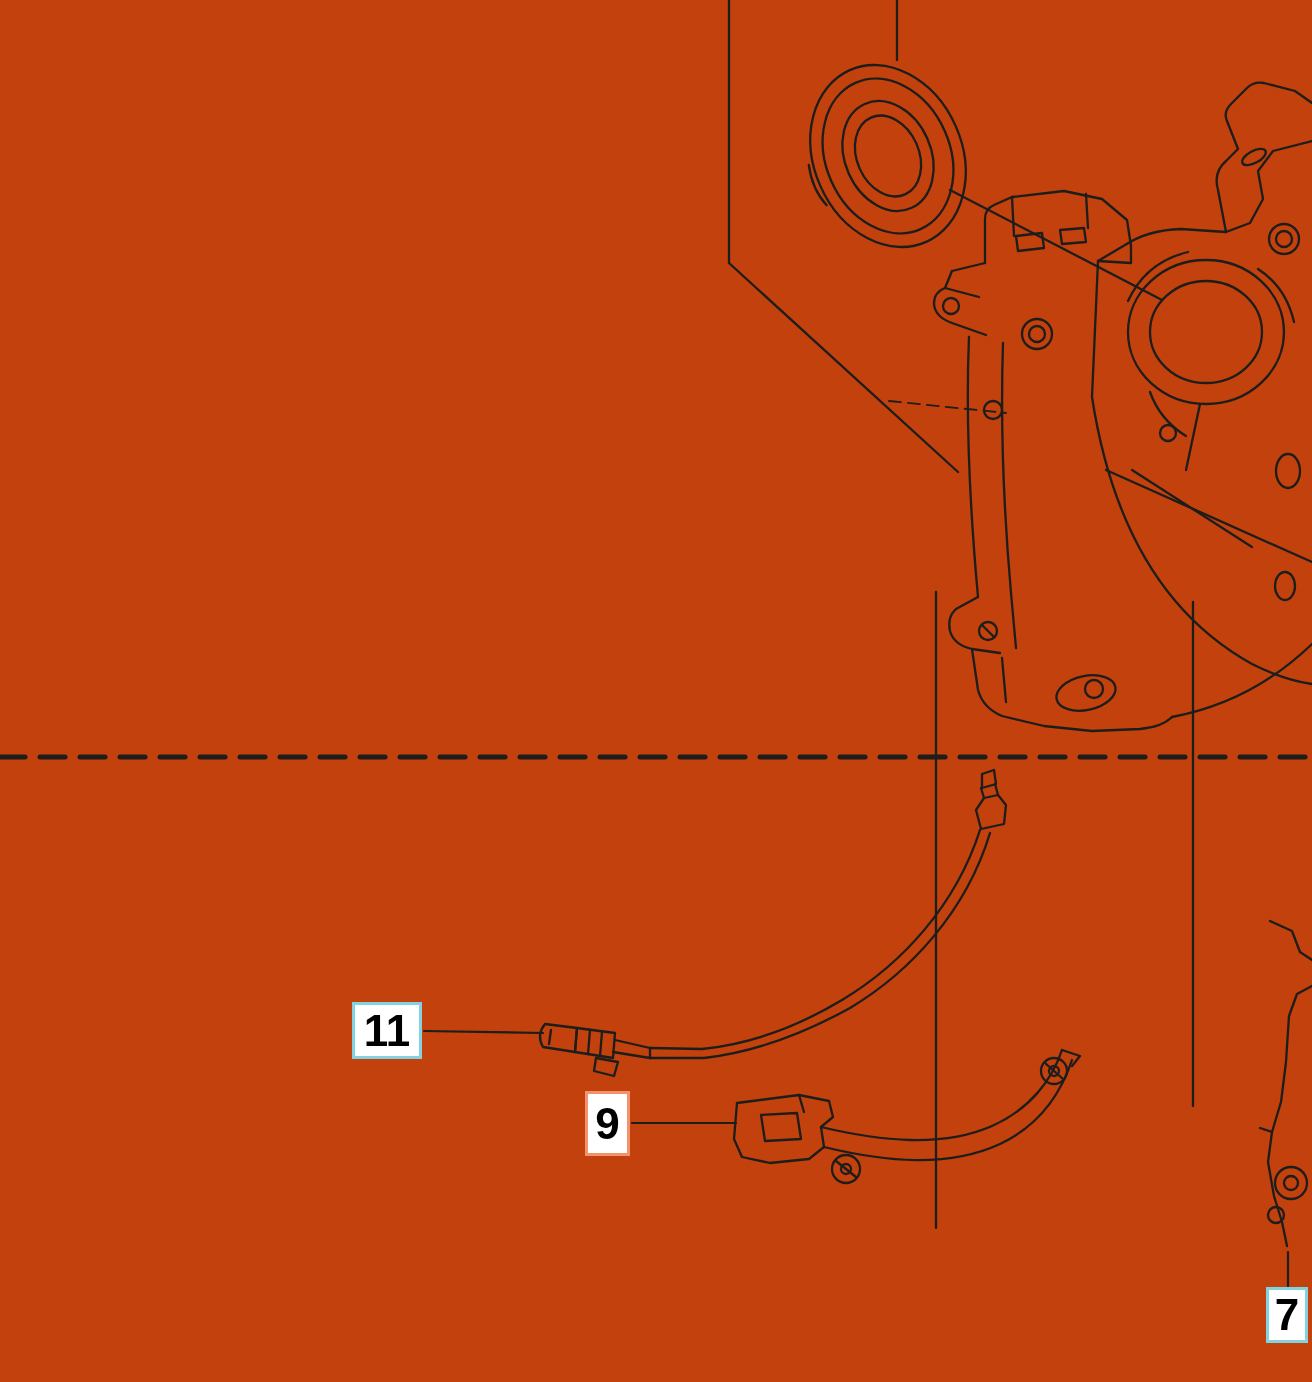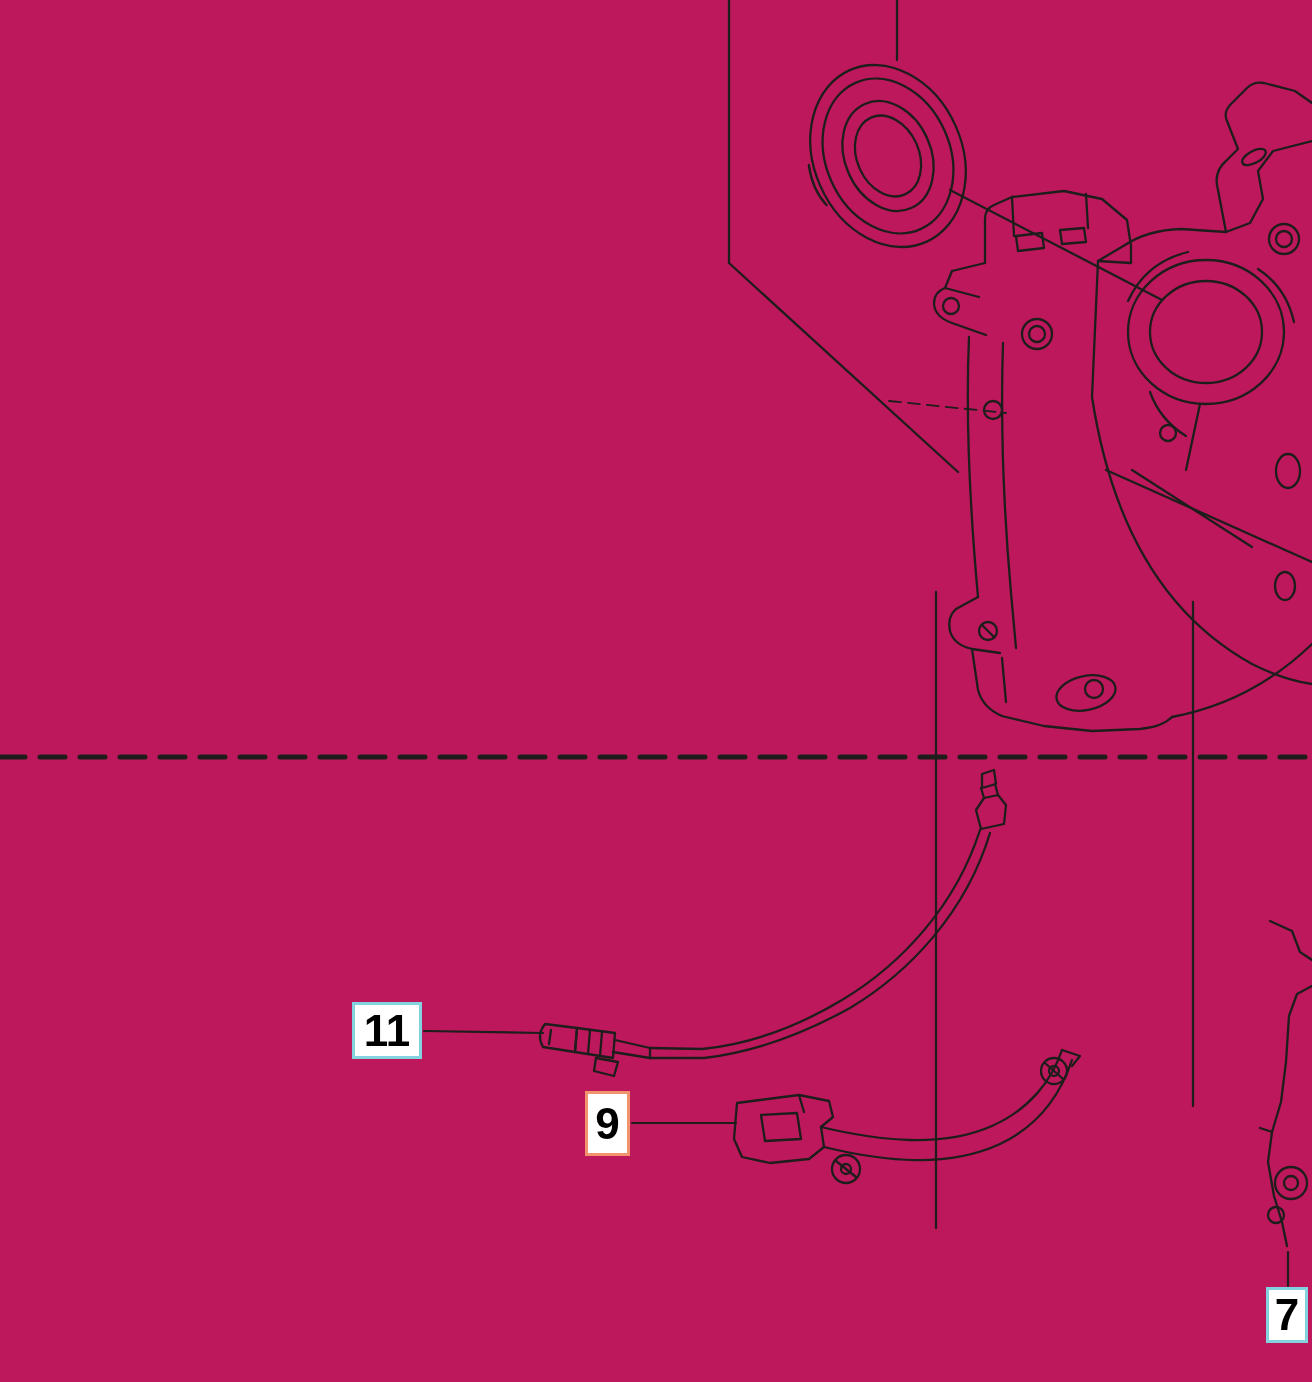--- a/index.html
+++ b/index.html
@@ -1,19 +1,19 @@
 <!DOCTYPE html>
 <html><head>
 <meta charset="utf-8">
 <style>
   html,body{margin:0;padding:0;background:#fff;}
   .canvas{
     position:relative;
     width:1312px;height:1382px;
-    background:#be185d;
+    background:#c2410c;
     overflow:hidden;
     font-family:"Liberation Sans",sans-serif;
   }
   .canvas svg{position:absolute;left:0;top:0;}
   .part-label{
     position:absolute;
     background:#ffffff;
     border:3px solid #82d2e0;
     color:#000;
     font-weight:bold;

